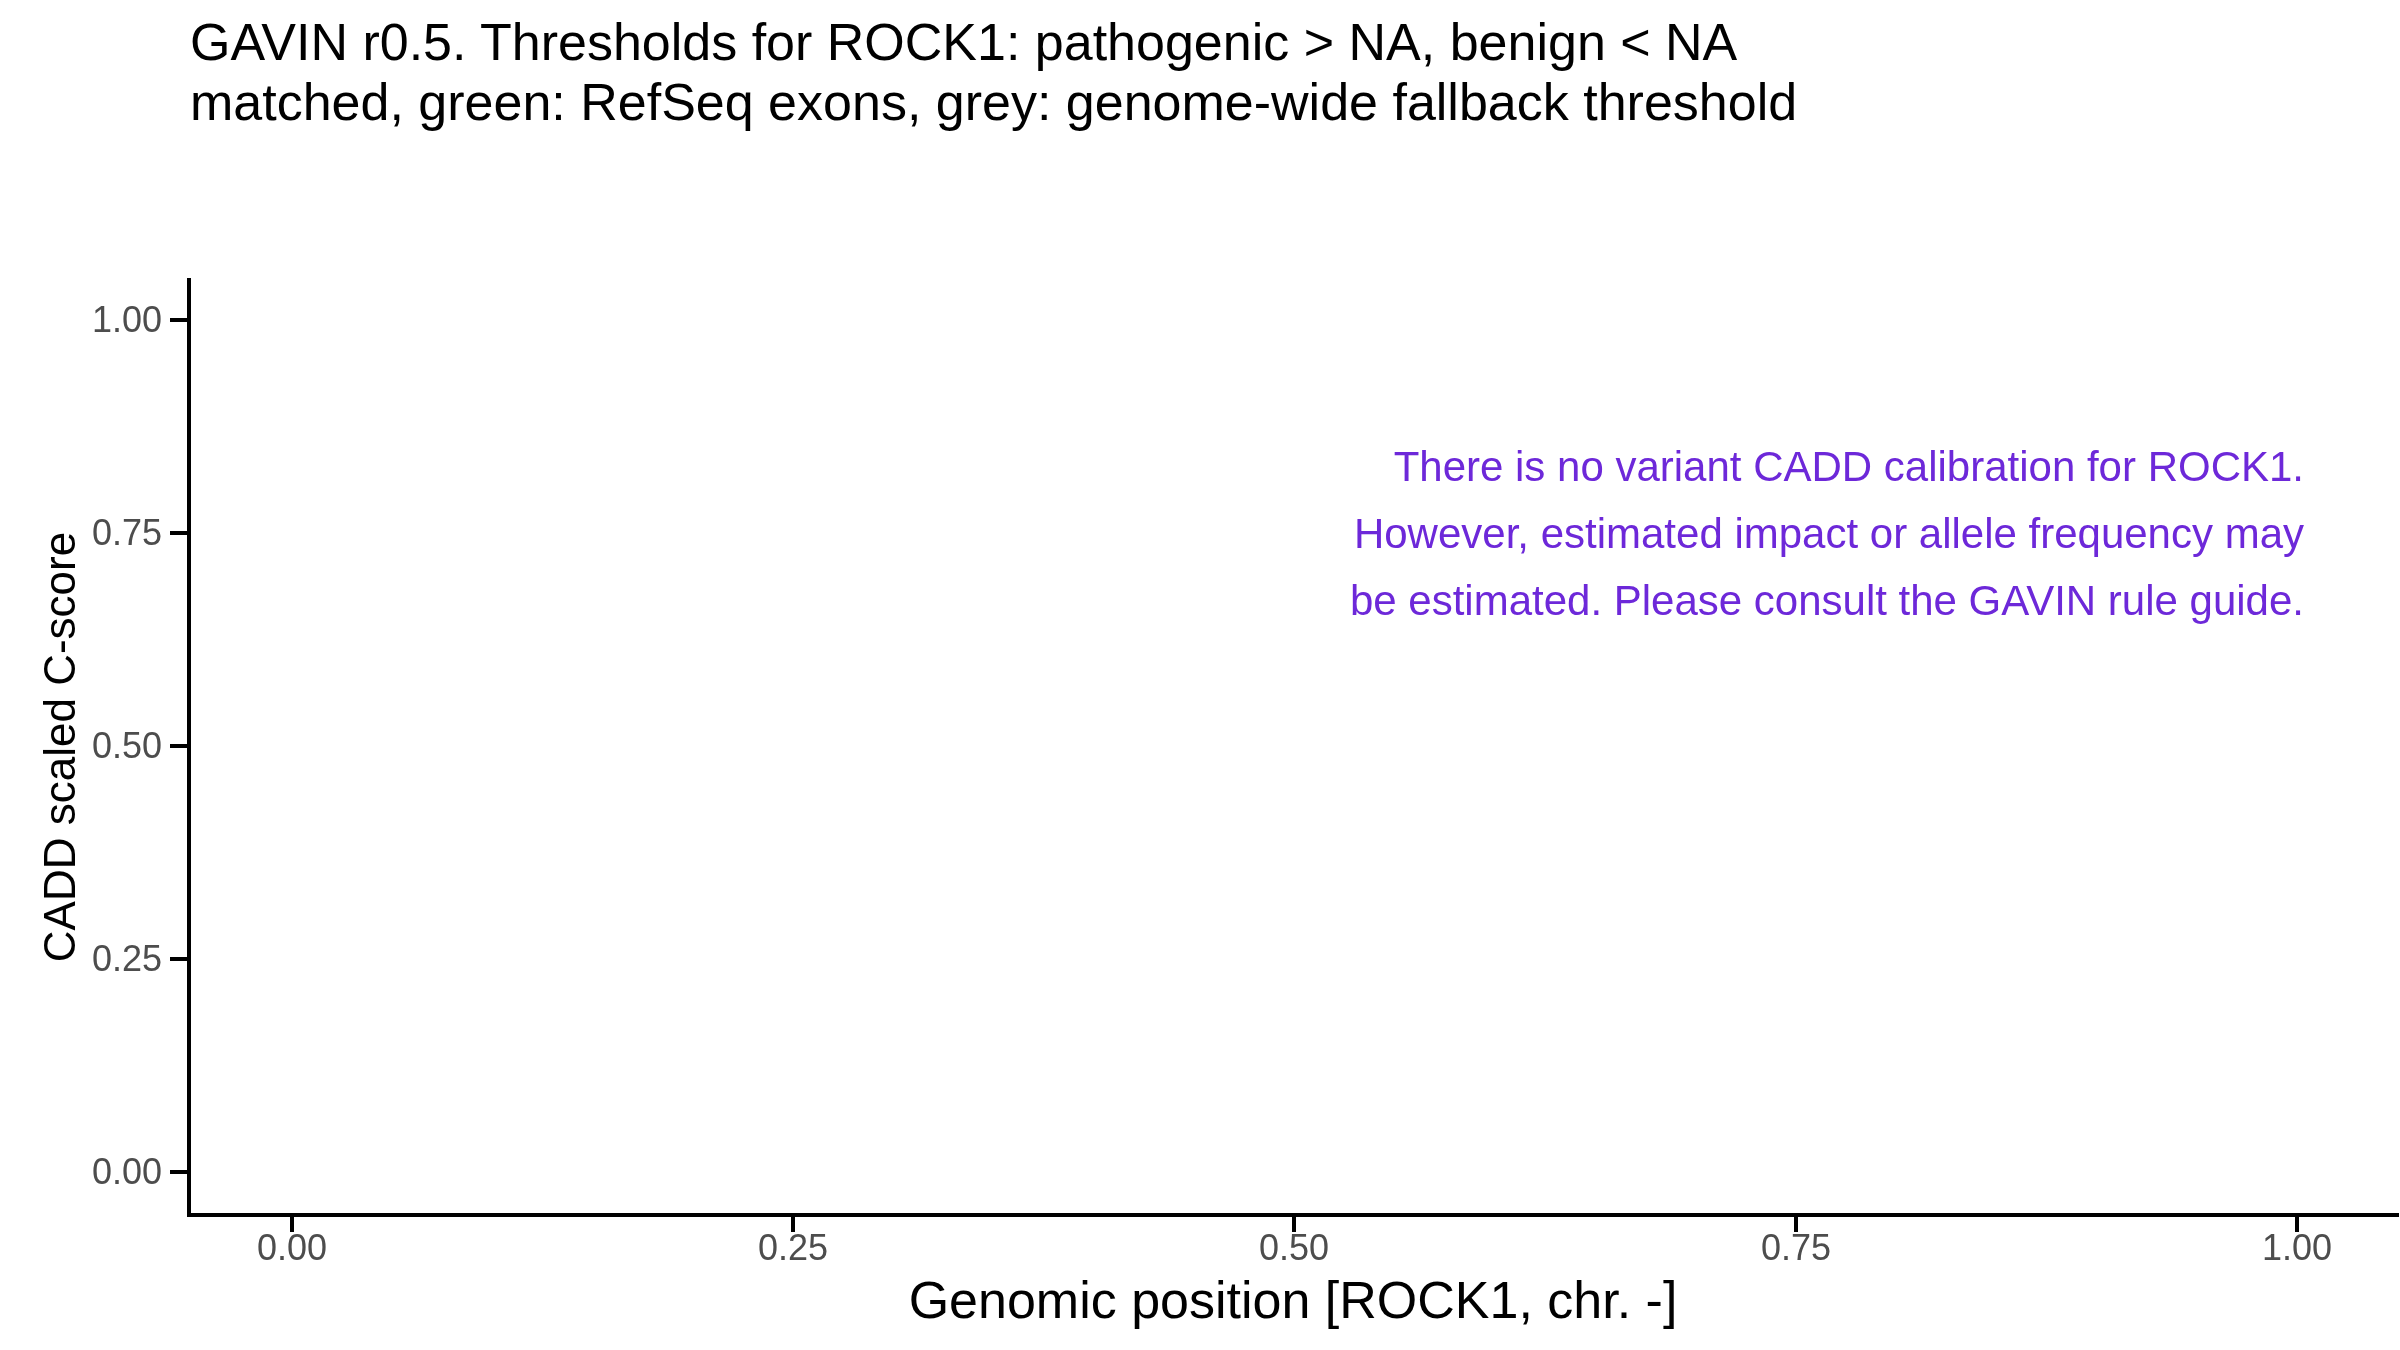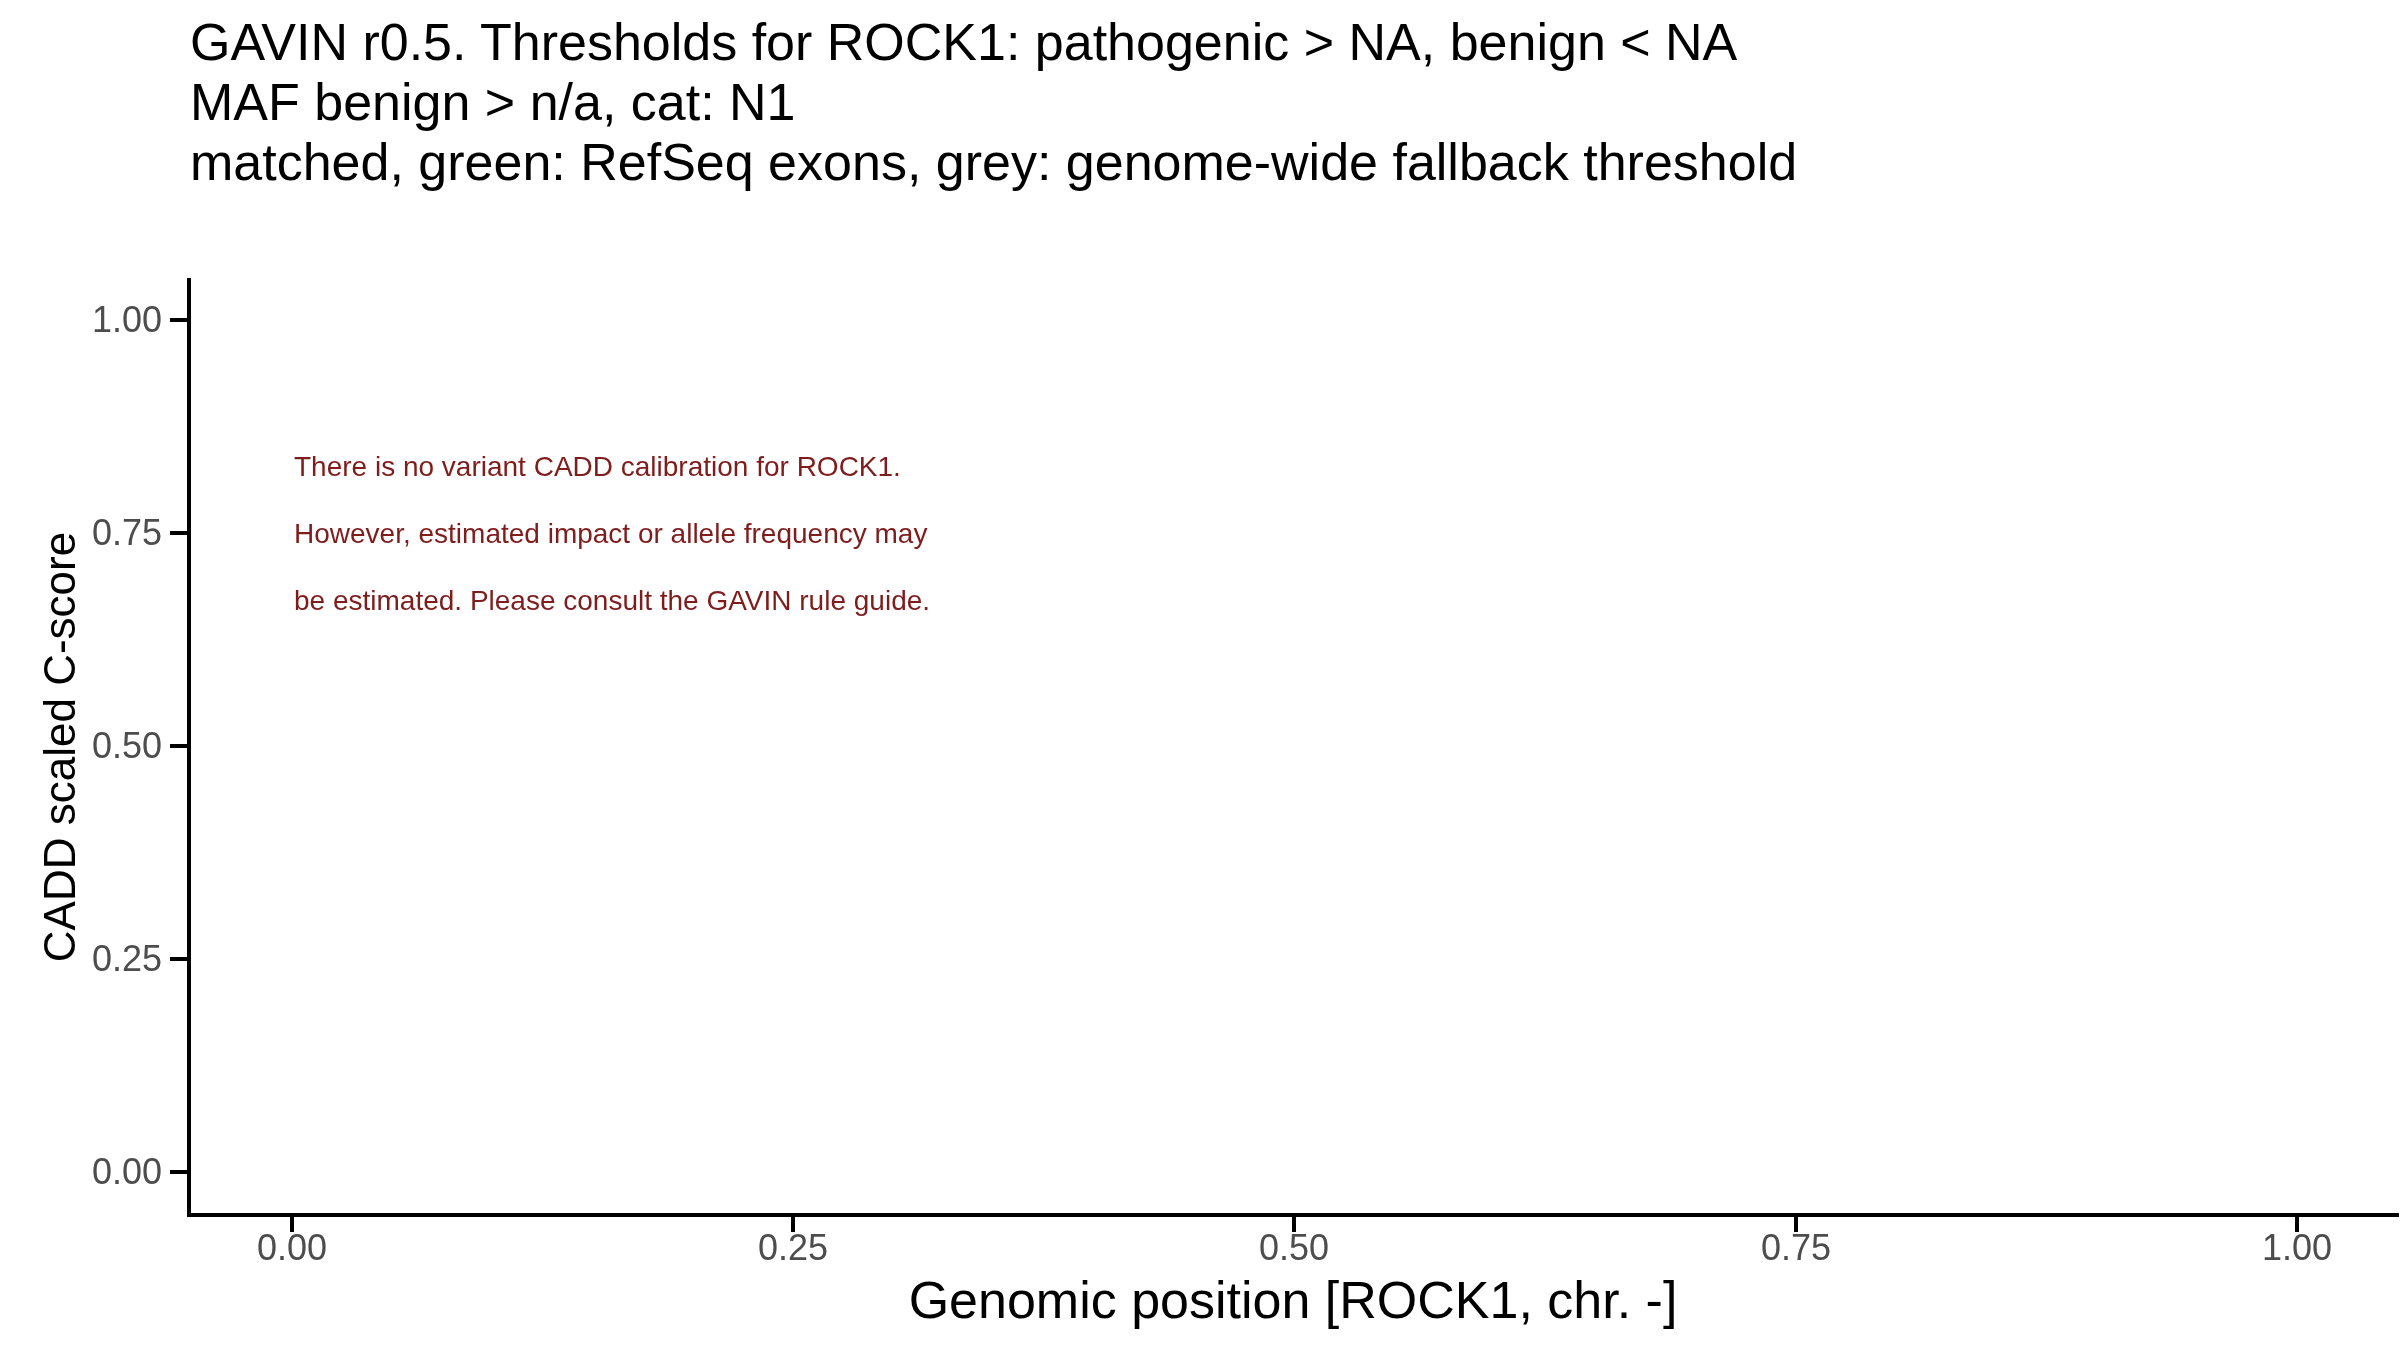--- a/index.html
+++ b/index.html
@@ -96,34 +96,33 @@
     white-space: nowrap;
     font-size: 44px;
     line-height: 48px;
     color: #000000;
   }
   .annotation {
     position: absolute;
     left: 274px;
     top: 433px;
     width: 2010px;
-    text-align: left;
-    font-size: 28px;
+    text-align: right;
+    font-size: 42px;
     line-height: 67px;
-    color: #7f1d1d;
+    color: #6d28d9;
   }
 </style>
 </head>
 <body>
 
 <div class="chart">
 
   <div class="plot-title">
     <div>GAVIN r0.5. Thresholds for ROCK1: pathogenic &gt; NA, benign &lt; NA</div>
-    <div>MAF benign &gt; n/a, cat: N1</div>
     <div>matched, green: RefSeq exons, grey: genome-wide fallback threshold</div>
   </div>
 
   <div class="axis-line y-axis-line"></div>
   <div class="axis-line x-axis-line"></div>
 
   <div class="y-tick" style="top:318px"></div>
   <div class="y-tick" style="top:531px"></div>
   <div class="y-tick" style="top:744px"></div>
   <div class="y-tick" style="top:957px"></div>

